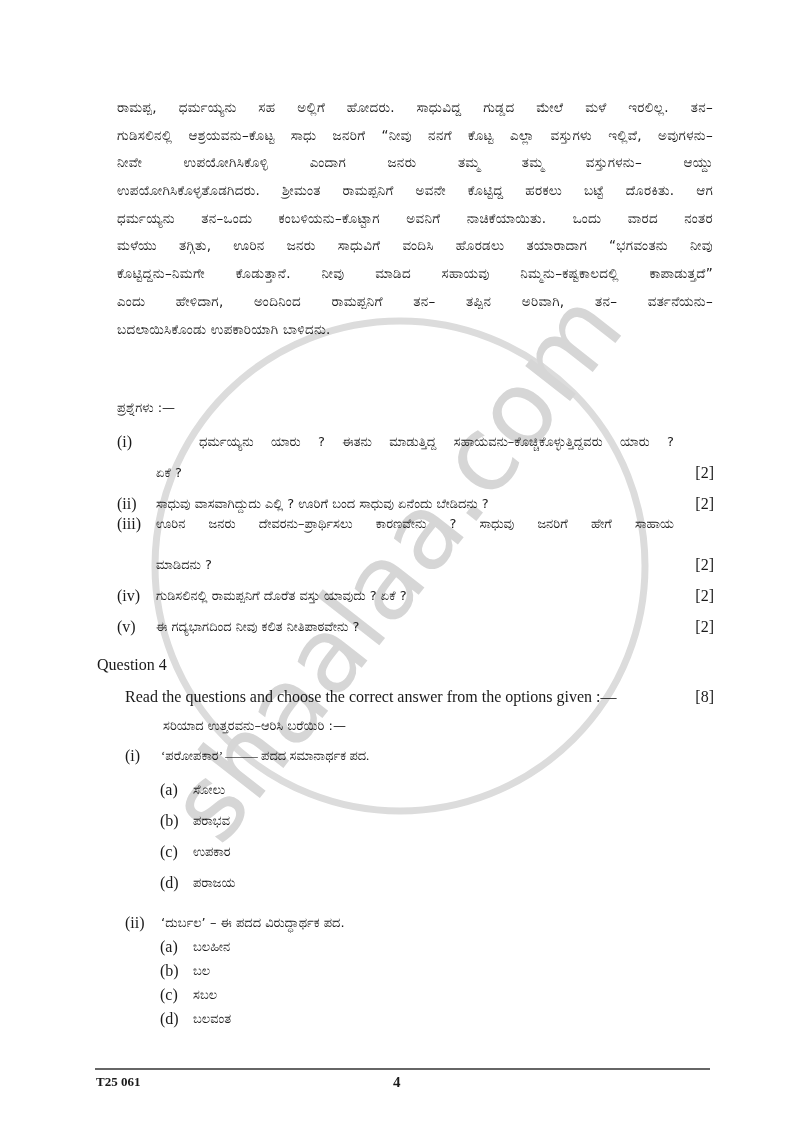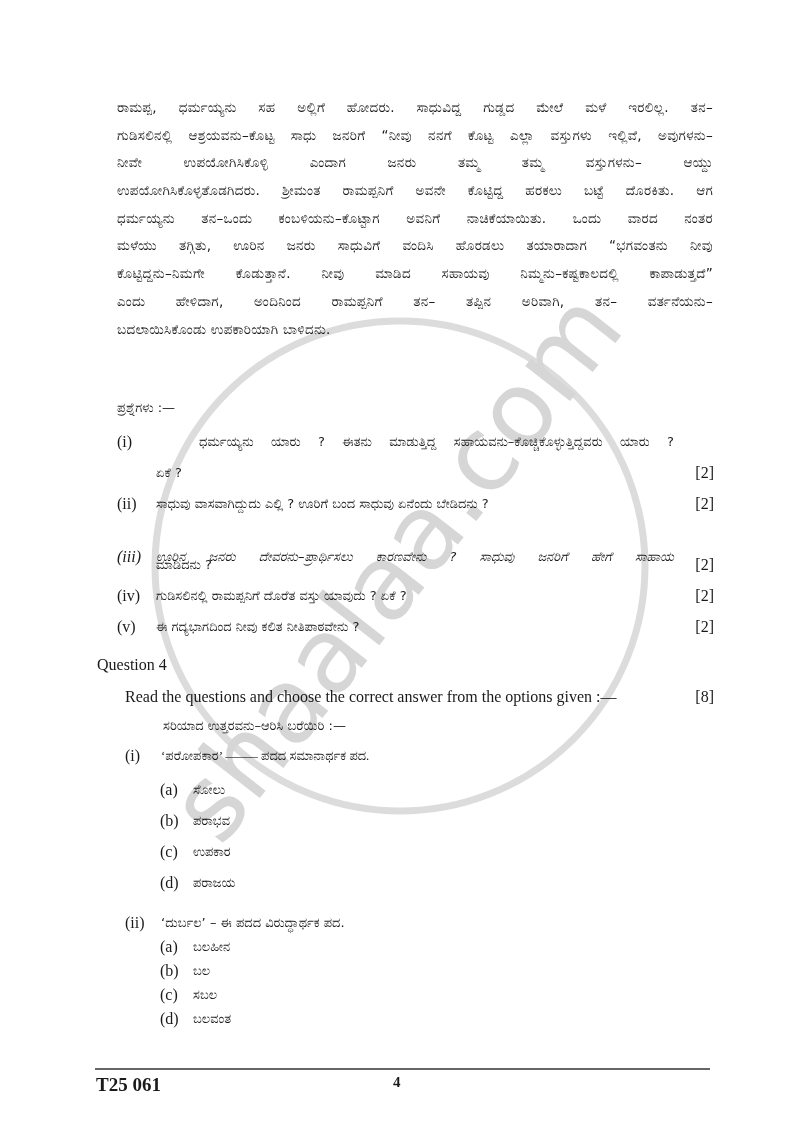--- a/index.html
+++ b/index.html
@@ -27,21 +27,21 @@
   .marks { position: absolute; right: 0; top: 0; font-family: "Liberation Serif", serif; font-size: 16px; }
 
   .section-title { position: absolute; left: 97px; top: 656px; font-family: "Liberation Serif", serif;
                    font-weight: normal; font-size: 16px; }
 
   .opt { position: absolute; left: 160px; height: 22px; line-height: 22px; }
   .opt .lbl { position: absolute; left: 0; top: 0; font-family: "Liberation Serif", serif; font-size: 16px; }
   .opt .txt { position: absolute; left: 33px; top: 0; white-space: nowrap; font-family: "DejaVu Sans", sans-serif; font-size: 13px; }
 
   .footer-rule { position: absolute; left: 95px; top: 1068px; width: 615px; height: 2px; background: #666; }
-  .footer-code { position: absolute; left: 96px; top: 1074px; font-family: "Liberation Serif", serif; font-weight: bold; font-size: 19px; }
+  .footer-code { position: absolute; left: 96px; top: 1074px; font-family: "Liberation Serif", serif; font-weight: bold; font-size: 13px; }
   .footer-page { position: absolute; left: 393px; top: 1074px; font-family: "Liberation Serif", serif; font-weight: bold; font-size: 15px; }
 </style>
 </head>
 <body>
 
 <div class="page">
 
   <svg class="watermark" viewBox="0 0 800 1132" xmlns="http://www.w3.org/2000/svg">
     <circle cx="400" cy="566" r="245" fill="none" stroke="#dcdcdc" stroke-width="7"></circle>
     <text x="400" y="600" text-anchor="middle" font-family="DejaVu Sans, sans-serif" font-size="104" fill="#d6d6d6" transform="rotate(-52 400 570)">shaalaa.com</text>
@@ -71,21 +71,21 @@
       <span class="qtext kn">ಏಕೆ ?</span>
       <span class="marks">[2]</span>
     </div>
 
     <div class="row" style="top:492px;">
       <span class="num">(ii)</span>
       <span class="qtext kn">ಸಾಧುವು ವಾಸವಾಗಿದ್ದುದು ಎಲ್ಲಿ ? ಊರಿಗೆ ಬಂದ ಸಾಧುವು ಏನೆಂದು ಬೇಡಿದನು ?</span>
       <span class="marks">[2]</span>
     </div>
 
-    <div class="row" style="top:545px;font-style:italic;">
+    <div class="row" style="top:512px;">
       <span class="num">(iii)</span>
       <span class="qtext kn justify" style="right:40px;">ಊರಿನ ಜನರು ದೇವರನು–ಪ್ರಾರ್ಥಿಸಲು ಕಾರಣವೇನು ? ಸಾಧುವು ಜನರಿಗೆ ಹೇಗೆ ಸಾಹಾಯ</span>
     </div>
     <div class="row" style="top:553px;">
       <span class="qtext kn">ಮಾಡಿದನು ?</span>
       <span class="marks">[2]</span>
     </div>
 
     <div class="row" style="top:584px;">
       <span class="num">(iv)</span>

